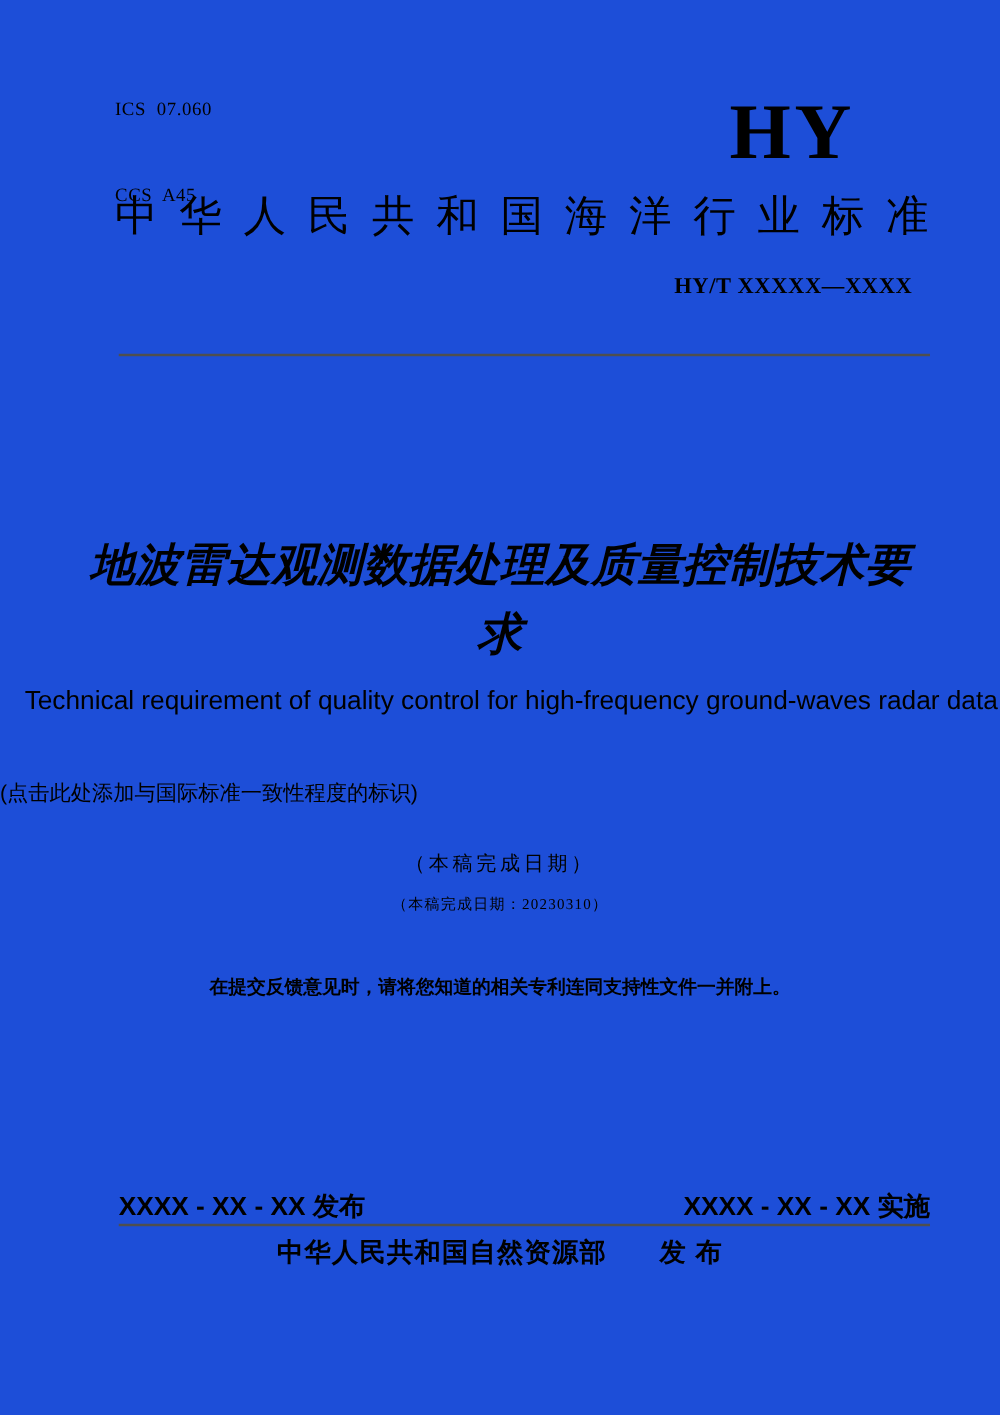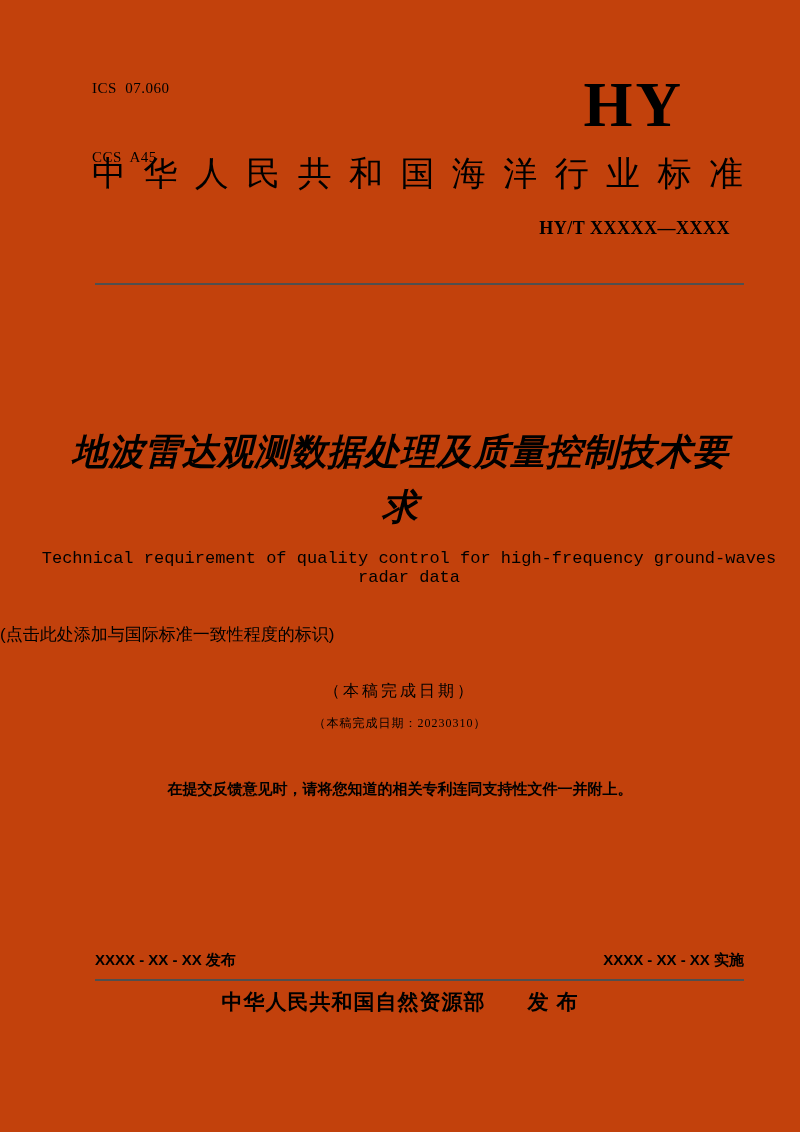--- a/index.html
+++ b/index.html
@@ -2,21 +2,21 @@
 <html><head>
 <meta charset="utf-8">
 <style>
   * { margin: 0; padding: 0; box-sizing: border-box; }
   html, body { background: #888; }
   .page {
     position: relative;
     width: 800px;
     height: 1132px;
     margin: 0 auto;
-    background: #c2410c;
+    background: #1d4ed8;
     overflow: hidden;
     font-family: "Liberation Sans", sans-serif;
     color: #000;
   }
 
   .ics-block {
     position: absolute;
     left: 92px;
     top: 31px;
     font-family: "Liberation Serif", serif;
@@ -81,22 +81,22 @@
     line-height: 1.53;
     letter-spacing: 0.5px;
     font-style: italic;
   }
 
   .title-en {
     position: absolute;
     top: 549px;
     left: 18px; right: 0;
     text-align: center;
-    font-family: Liberation Mono, monospace;
-    font-size: 17px;
+    font-family: Liberation Sans, sans-serif;
+    font-size: 21px;
   }
 
   .note-consistency {
     position: absolute;
     top: 623px;
     left: 0; right: 0;
     text-align: left;
     font-size: 17px;
   }
 
@@ -129,21 +129,21 @@
     font-weight: bold;
   }
 
   .dates-row {
     position: absolute;
     top: 951px;
     left: 95px;
     right: 56px;
     display: flex;
     justify-content: space-between;
-    font-size: 15px;
+    font-size: 21px;
     font-weight: bold;
   }
 
   .publisher-row {
     position: absolute;
     top: 988px;
     left: 0; right: 0;
     display: flex;
     justify-content: center;
     align-items: baseline;

